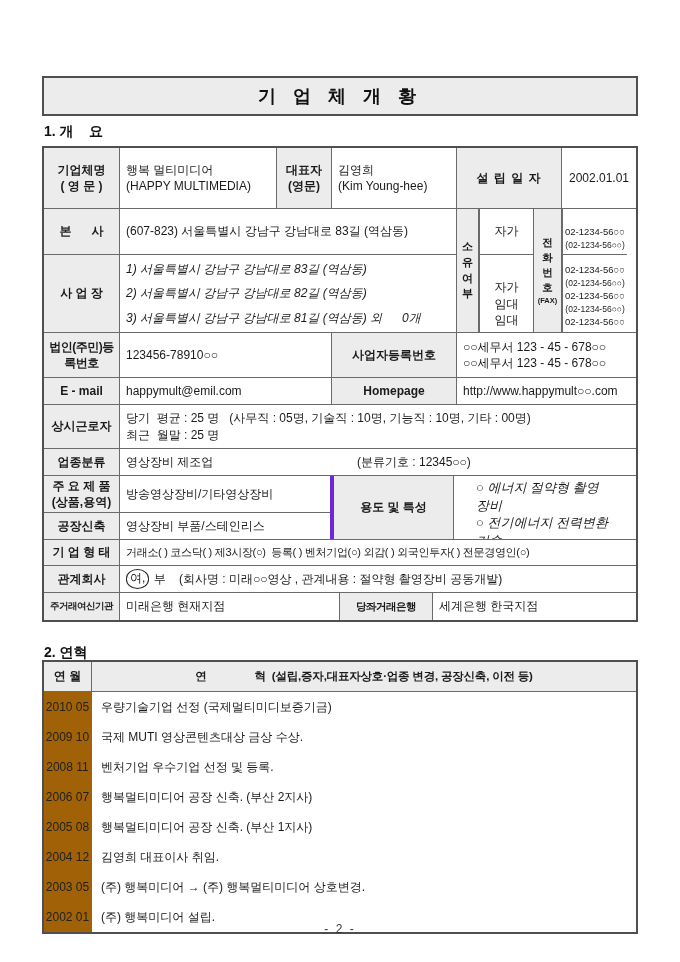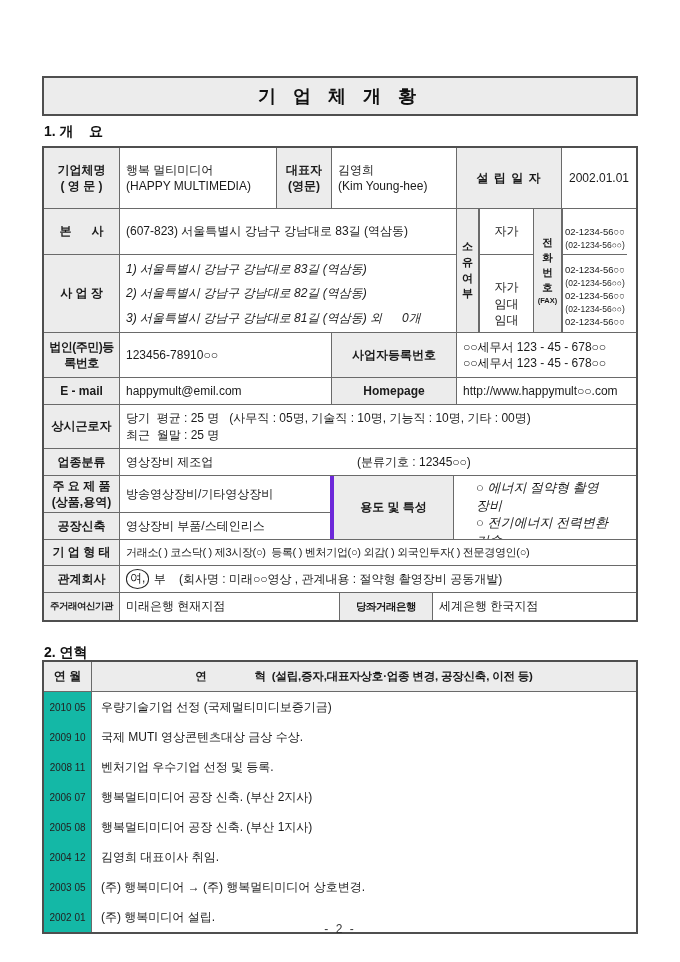--- a/index.html
+++ b/index.html
@@ -51,21 +51,21 @@
   .fax-line { font-size:8.5px; color:#222; }
   .stack { flex-direction:column; justify-content:space-around; align-items:flex-start;font-style:italic; }
   .stack-c { flex-direction:column; justify-content:flex-end; align-items:center; }
   .tight { letter-spacing:-0.3px; font-size:11px; }
 
   
   .h-head { display:flex; height:30px; border-bottom:1px solid #6a6a6a; background:#ececec; font-weight:bold; }
   .h-date { width:48px; flex:none; border-right:1px solid #6a6a6a; display:flex; align-items:center; justify-content:center; }
   .h-desc { flex:1; display:flex; align-items:center; justify-content:center; white-space:pre-wrap; font-size:11.5px; letter-spacing:-0.2px; }
   .h-row { display:flex; height:30px; }
-  .h-row .h-date { background:#14b8a6; font-size:10px; color:#222; }
+  .h-row .h-date { background:#a16207; font-size:12px; color:#222; }
   .h-row .h-text { flex:1; display:flex; align-items:center; padding-left:9px; white-space:pre-wrap; }
 
   .circled {
     display:inline-block; border:1.5px solid #222; border-radius:50%;
     padding:0 3px 1px 3px; margin-right:1px;
   }
   .pagenum { position:absolute; top:922px; left:0; width:100%; text-align:center; font-size:12px; color:#333; letter-spacing:2px; }
 </style>
 </head>
 <body>

